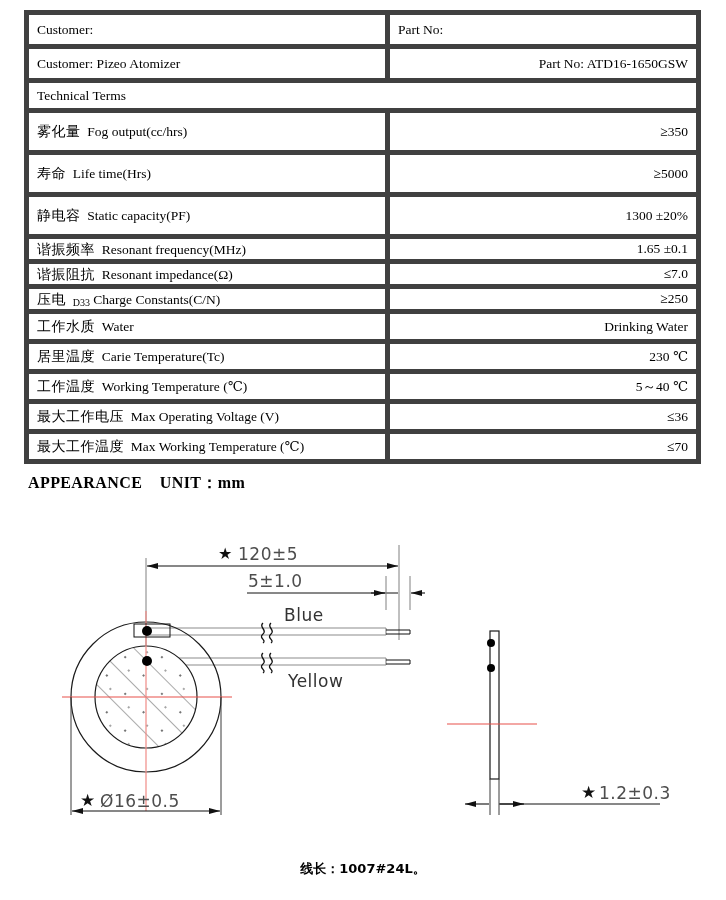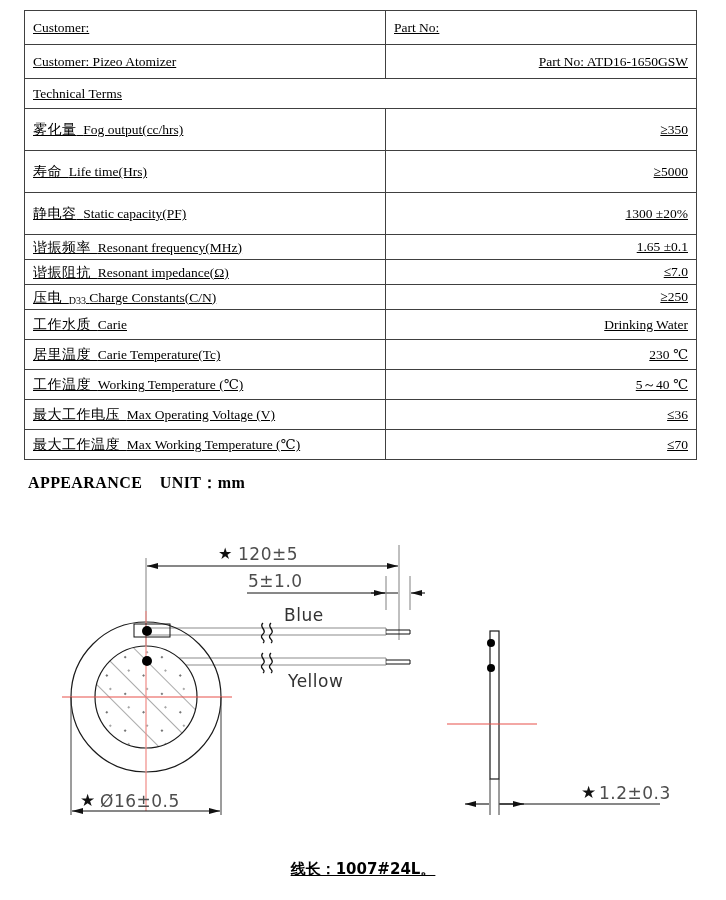--- a/index.html
+++ b/index.html
@@ -18,26 +18,25 @@
 
   
   #spec-table {
     position: absolute;
     left: 24px; top: 10px;
     width: 672px;
     border-collapse: collapse;
     table-layout: fixed;
   }
   #spec-table td {
-    border: 1px solid #404040;
+    border: 5px solid #404040;
     font-size: 13.5px;
     padding: 0 8px;
     vertical-align: middle;
     line-height: 1.15;
-    text-decoration: underline;
   }
   td.lbl { width: 361px; }
   td.val { width: 311px; text-align: right; }
   td.hdr-l { height: 34px; }
   td.hdr-r { height: 34px; }
   td.partno { text-align: right; }
   td.section { text-align: left; height: 30px; }
 
   .cn {
     font-family: "DejaVu Sans", "Liberation Sans", sans-serif;
@@ -72,23 +71,22 @@
     width: 726px; height: 330px;
   }
 
   
   #footer-note {
     position: absolute;
     left: 0; top: 860px;
     width: 726px;
     text-align: center;
     font-family: "DejaVu Sans", "Liberation Sans", sans-serif;
-    font-size: 15px;
+    font-size: 13px;
     font-weight: bold;
-    text-decoration: underline;
   }
 </style>
 </head>
 <body>
 
 <table id="spec-table">
   <tbody>
     <tr>
       <td class="lbl hdr-l en">Customer:</td>
       <td class="val hdr-r en" style="text-align:left;">Part No:</td>
@@ -119,21 +117,21 @@
       </tr>
       <tr>
         <td class="lbl r-short"><span class="cn">谐振阻抗</span>&nbsp;&nbsp;<span class="en">Resonant impedance(Ω)</span></td>
         <td class="val en r-short">≤7.0</td>
       </tr>
       <tr>
         <td class="lbl r-short"><span class="cn">压电</span>&nbsp;&nbsp;<span class="en sub">D33</span>&nbsp;<span class="en">Charge Constants(C/N)</span></td>
         <td class="val en r-short">≥250</td>
       </tr>
       <tr>
-        <td class="lbl r-mid"><span class="cn">工作水质</span>&nbsp;&nbsp;<span class="en">Carie</span></td>
+        <td class="lbl r-mid"><span class="cn">工作水质</span>&nbsp;&nbsp;<span class="en">Water</span></td>
         <td class="val en r-mid">Drinking Water</td>
       </tr>
       <tr>
         <td class="lbl r-mid"><span class="cn">居里温度</span>&nbsp;&nbsp;<span class="en">Carie Temperature(Tc)</span></td>
         <td class="val en r-mid">230 ℃</td>
       </tr>
       <tr>
         <td class="lbl r-mid"><span class="cn">工作温度</span>&nbsp;&nbsp;<span class="en">Working Temperature (℃)</span></td>
         <td class="val en r-mid">5～40 ℃</td>
       </tr>

